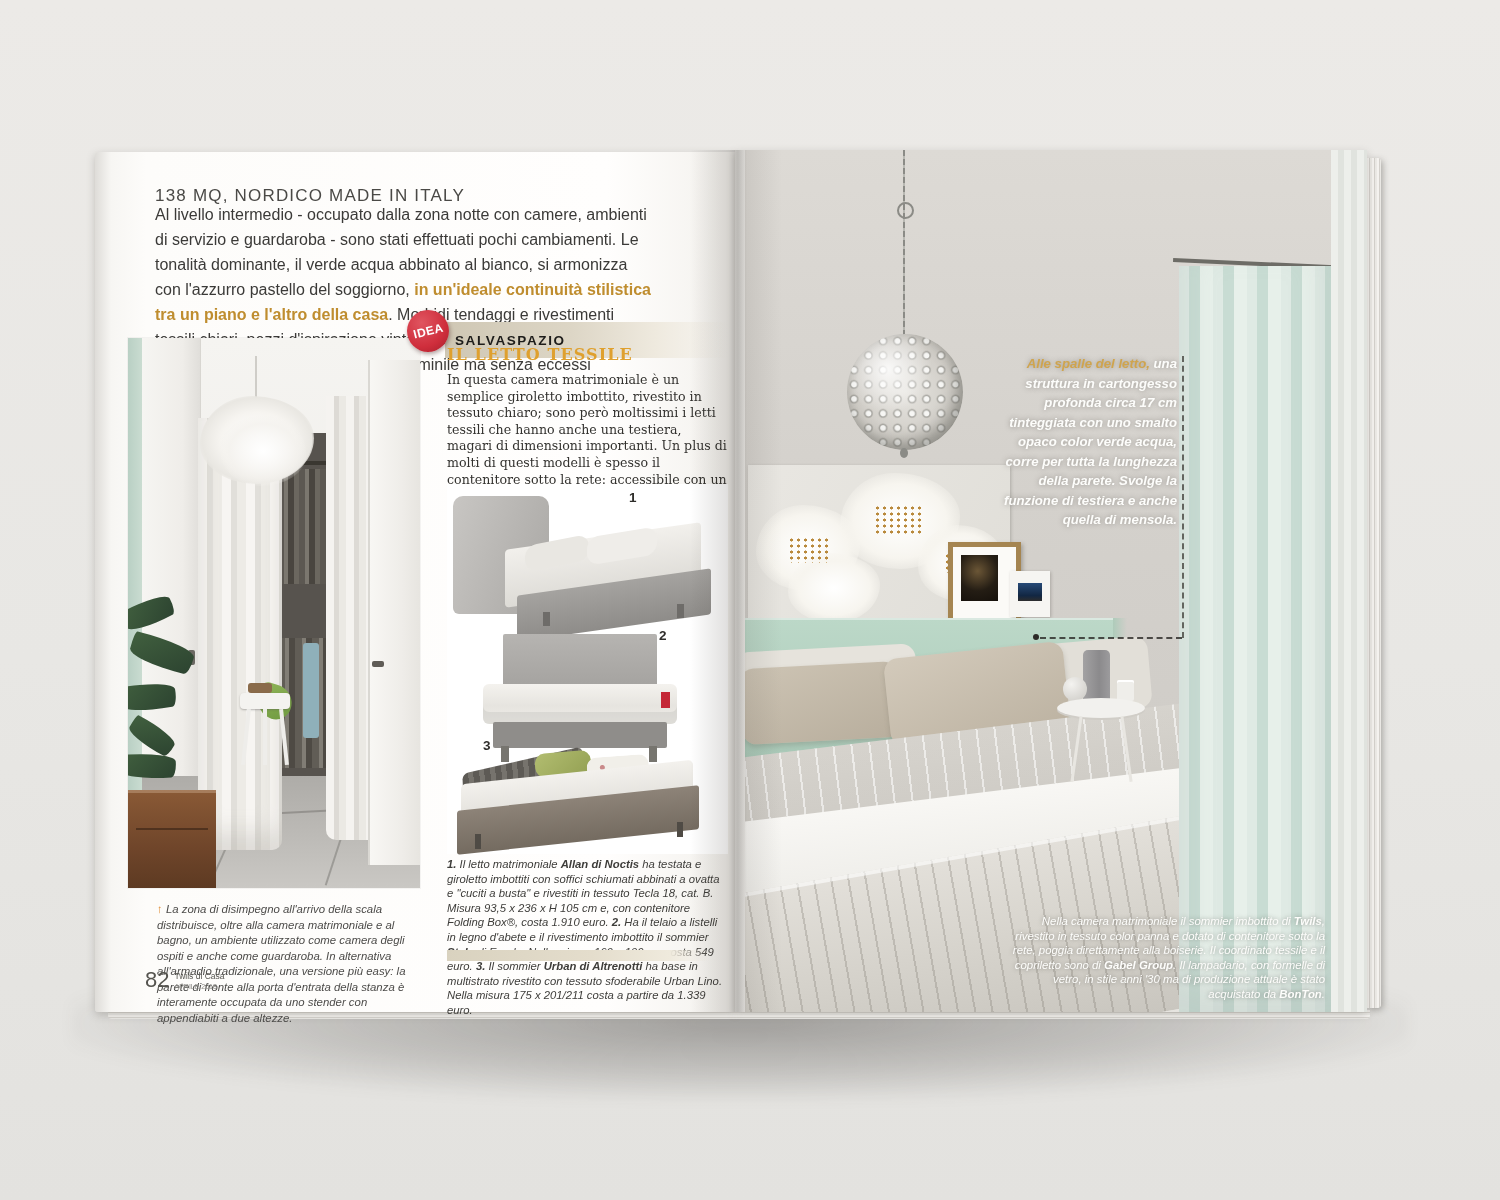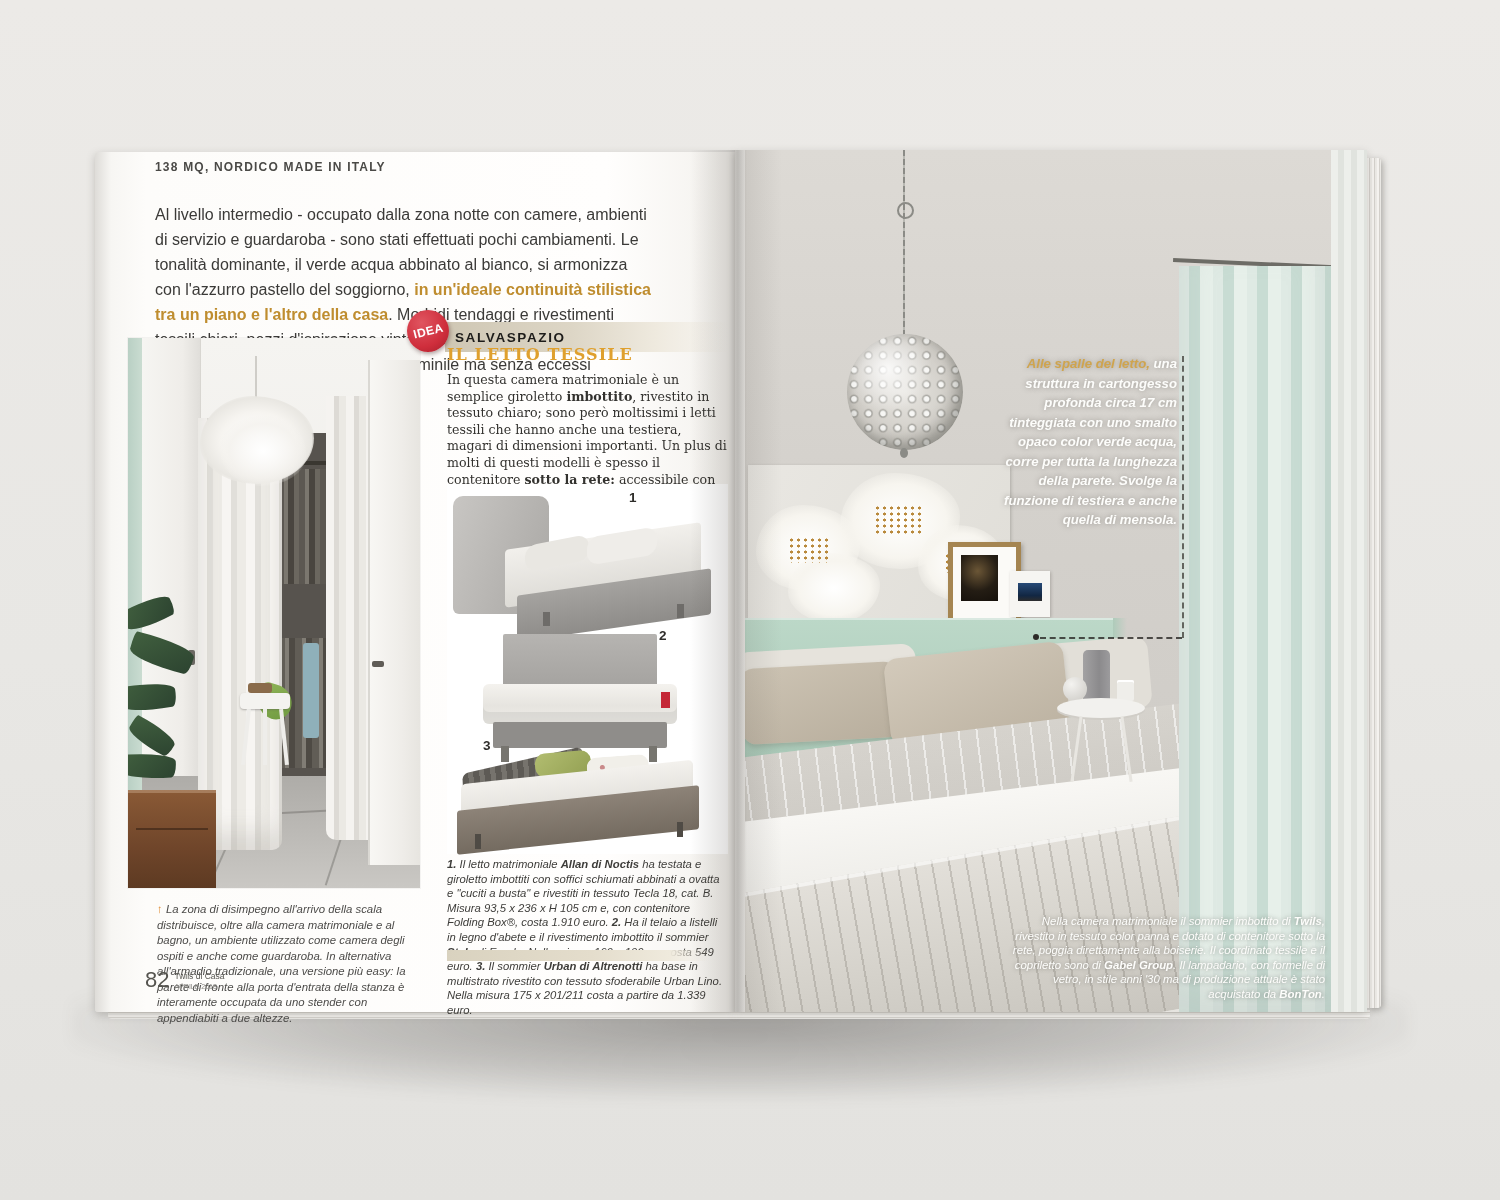--- a/index.html
+++ b/index.html
@@ -10,38 +10,38 @@
   .spread-shadow{left:70px;top:990px;width:1340px;height:110px;background:radial-gradient(ellipse at 50% 30%,rgba(50,47,44,.38) 0%,rgba(50,47,44,.18) 45%,rgba(50,47,44,0) 75%);filter:blur(6px);}
   .edge-right{left:1367px;top:158px;width:14px;height:850px;background:repeating-linear-gradient(90deg,#f4f2ef 0 2px,#d3d0cb 2px 3px,#eae8e4 3px 5px);border-radius:0 4px 4px 0;box-shadow:2px 2px 6px rgba(60,57,53,.35);}
   .edge-bottom{left:108px;top:1010px;width:1262px;height:9px;background:repeating-linear-gradient(180deg,#f6f4f1 0 2px,#d8d5d0 2px 3px,#ecebe7 3px 5px);border-radius:0 0 4px 4px;}
   .gutter{left:690px;top:150px;width:92px;height:862px;background:linear-gradient(90deg,rgba(60,55,50,0) 0%,rgba(60,55,50,.16) 42%,rgba(40,37,34,.26) 52%,rgba(60,55,50,.10) 62%,rgba(60,55,50,0) 100%);pointer-events:none;z-index:40;}
 
   
   .page-left{left:95px;top:152px;width:640px;height:860px;background:linear-gradient(90deg,#dedcd8 0%,#f7f6f3 2.5%,#fdfcfa 8%,#fffefd 80%,#f4f2ee 98%);border-radius:3px 0 0 3px;box-shadow:0 3px 8px rgba(70,66,60,.25);}
   .page-right{left:735px;top:150px;width:632px;height:862px;background:linear-gradient(90deg,#efede9 0%,#fbfaf8 6%,#fffefd 90%,#f1efeb 100%);border-radius:0 3px 3px 0;box-shadow:0 3px 8px rgba(70,66,60,.25);}
 
   
-  .kicker{left:60px;top:8px;font-size:12px;letter-spacing:1.2px;color:#4a4946;font-stretch:condensed;font-weight:bold;}
+  .kicker{left:60px;top:34px;font-size:17px;letter-spacing:1.2px;color:#4a4946;font-stretch:condensed;}
   .intro{left:60px;top:50px;width:496px;font-size:16px;line-height:25px;color:#3b3a38;}
   .intro .gold{color:#bf8d2f;font-weight:700;}
   .lcap{left:62px;top:750px;width:272px;font-size:11.4px;line-height:15.5px;font-style:italic;color:#4c4b49;}
   .lcap .arrow{color:#dd8427;font-style:normal;font-weight:700;}
   .footer{left:50px;top:818px;display:flex;align-items:flex-start;gap:5px;color:#55544f;}
   .footer .num{font-size:22px;font-weight:400;line-height:20px;}
   .footer .mini{font-size:8.5px;line-height:9.5px;padding-top:2px;color:#55544f;}
   .footer .mini .issue{font-size:7px;color:#8a8984;}
 
   
   .badge{left:312px;top:158px;width:42px;height:42px;border-radius:50%;background:radial-gradient(circle at 35% 30%,#e05560,#cf2e3c 60%,#a61e2b 100%);box-shadow:1px 2px 4px rgba(60,20,20,.4);z-index:5;display:flex;align-items:center;justify-content:center;}
   .badge span{color:#fff;font-weight:700;font-size:12px;letter-spacing:.5px;transform:rotate(-14deg);}
-  .secbar{left:350px;top:170px;width:283px;height:30px;background:linear-gradient(90deg,#cfc7b4 0%,#ddd6c6 45%,#efeadf 75%,rgba(240,236,228,0) 100%);display:flex;align-items:center;}
+  .secbar{left:350px;top:170px;width:283px;height:36px;background:linear-gradient(90deg,#cfc7b4 0%,#ddd6c6 45%,#efeadf 75%,rgba(240,236,228,0) 100%);display:flex;align-items:center;}
   .secbar span{font-size:13.5px;font-weight:700;letter-spacing:1.6px;color:#1d1c1a;padding-left:10px;}
   .title{left:352px;top:193px;font-size:16px;font-weight:700;letter-spacing:1.1px;color:#dfa02e;font-family:"DejaVu Serif",serif;}
   .body{left:352px;top:220px;width:281px;font-size:12.6px;line-height:16.6px;color:#33322f;font-family:"DejaVu Serif",serif;}
-  .body .b{font-weight:700;}
+  .body .b{font-weight:400;}
   .pcap{left:352px;top:705px;width:281px;font-size:11.3px;line-height:14.6px;font-style:italic;color:#3e3d3a;}
   .pcap .b{font-weight:700;}
   .tanbar{left:352px;top:798px;width:262px;height:11px;background:linear-gradient(90deg,#d9d2bf 0%,#e4ddcc 55%,#efeadd 85%,rgba(240,236,228,0) 100%);}
 
   
   .photo-l{left:33px;top:186px;width:292px;height:550px;background:linear-gradient(180deg,#f5f4f1 0%,#efede9 55%,#d9d7d3 70%,#c2c0bc 100%);overflow:hidden;box-shadow:0 0 0 1px rgba(0,0,0,.04);}
   .mintwall{left:0;top:0;width:14px;height:550px;background:linear-gradient(90deg,#b9d0c4,#cadcd1);}
   .lwall{left:14px;top:0;width:58px;height:550px;background:linear-gradient(90deg,#f6f5f2 0%,#efede9 70%,#e0deda 100%);border-right:1px solid #d8d6d1;}
   .latch{left:60px;top:312px;width:7px;height:15px;background:#6b6862;border-radius:2px;}
   .closet{left:150px;top:95px;width:60px;height:350px;background:#57534e;}

